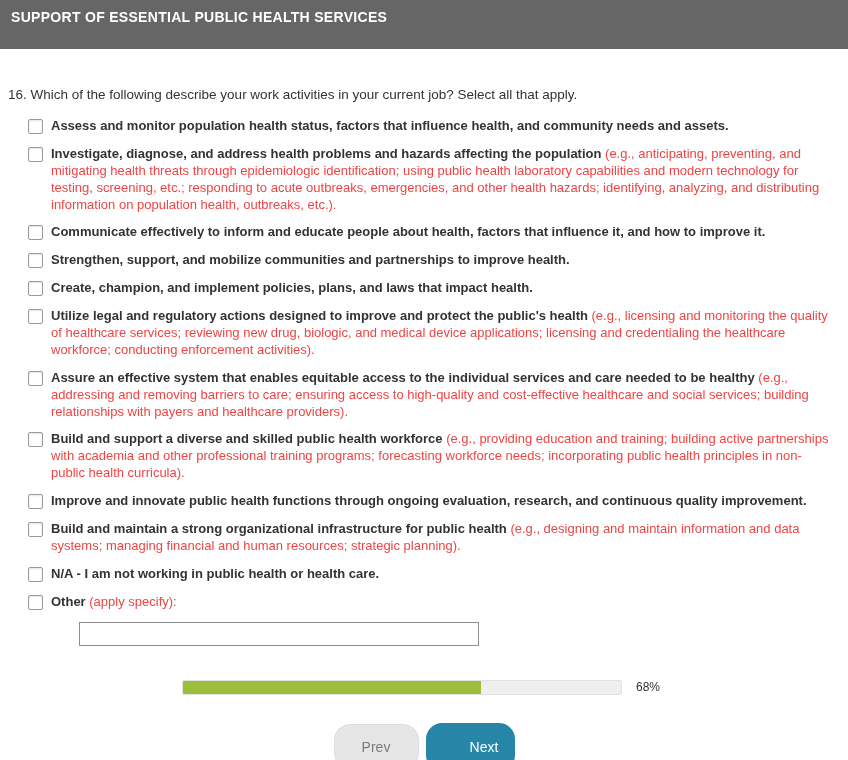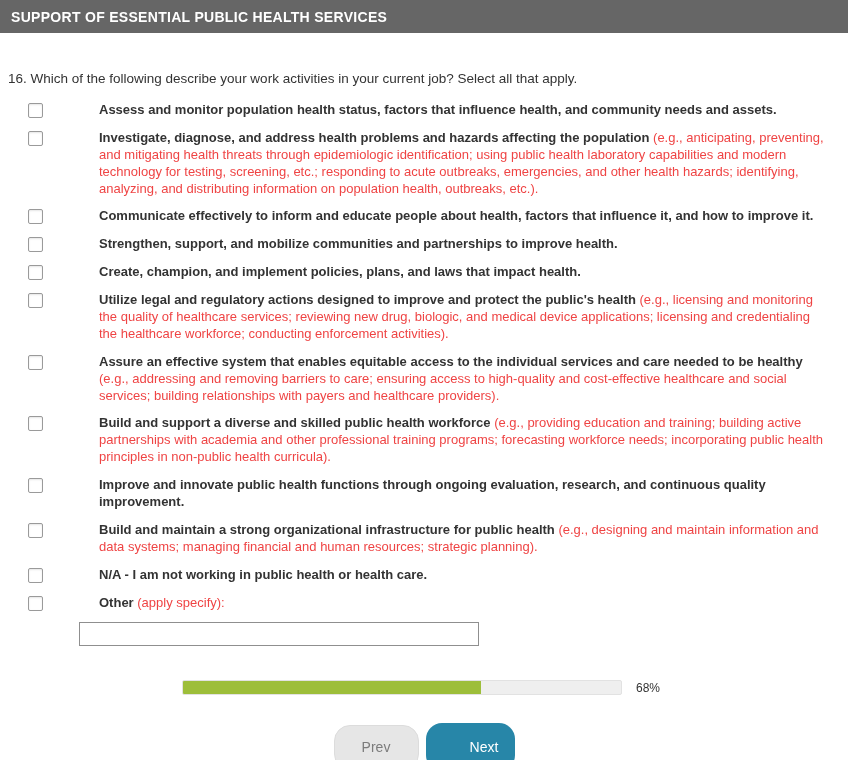--- a/index.html
+++ b/index.html
@@ -14,35 +14,34 @@
     background: #ffffff;
     overflow: hidden;
     position: relative;
   }
   .app-header {
     background: #666666;
     color: #ffffff;
     font-weight: bold;
     font-size: 14px;
     letter-spacing: 0.3px;
-    padding: 9px 11px 8px 11px;
+    padding: 9px 11px 24px 11px;
   }
   .question-text {
     margin: 38px 10px 16px 8px;
     font-size: 13.5px;
     color: #333333;
   }
   .options {
     margin: 0 18px 0 28px;
   }
   .option {
     display: flex;
     align-items: flex-start;
     margin-bottom: 11px;
-    gap: 48px;
   }
   .checkbox {
     flex: 0 0 auto;
     width: 15px;
     height: 15px;
     background: #ffffff;
     border: 1px solid #9a9a9a;
     border-radius: 2px;
     box-shadow: inset 0 1px 2px rgba(0,0,0,0.10);
     margin-right: 8px;

